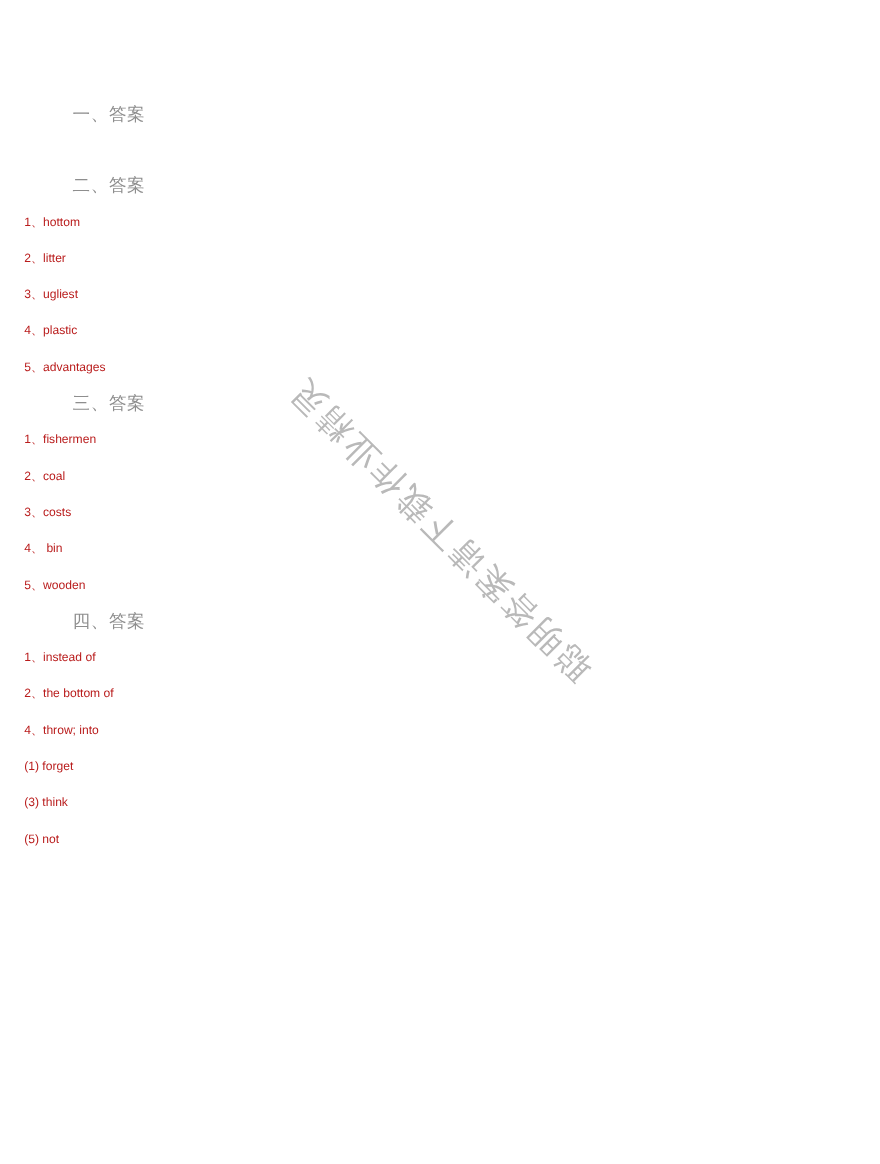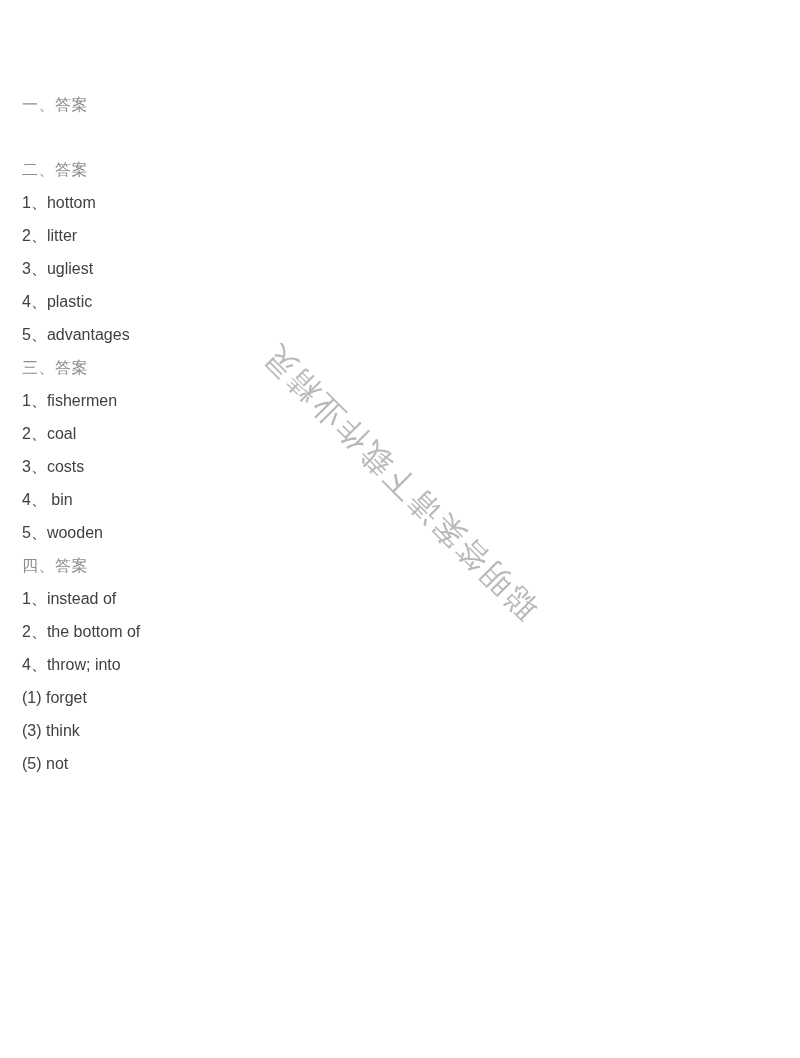--- a/index.html
+++ b/index.html
@@ -41,25 +41,26 @@
     padding:88px 0 0 22px;
   }
 
   .sec-heading {
     font-size:16px;
     color:#8e8e8e;
     line-height:33px;
     height:33px;
     letter-spacing:0.5px;
     white-space:pre;
+    margin-left:44px;
   }
 
   .item {
-    font-size:16px;
-    color:#404040;
+    font-size:11px;
+    color:#b91c1c;
     line-height:33px;
     height:33px;
     white-space:pre;
   }
 
   
   .grid {
     margin-left:22px;
   }
   .grid-row {

